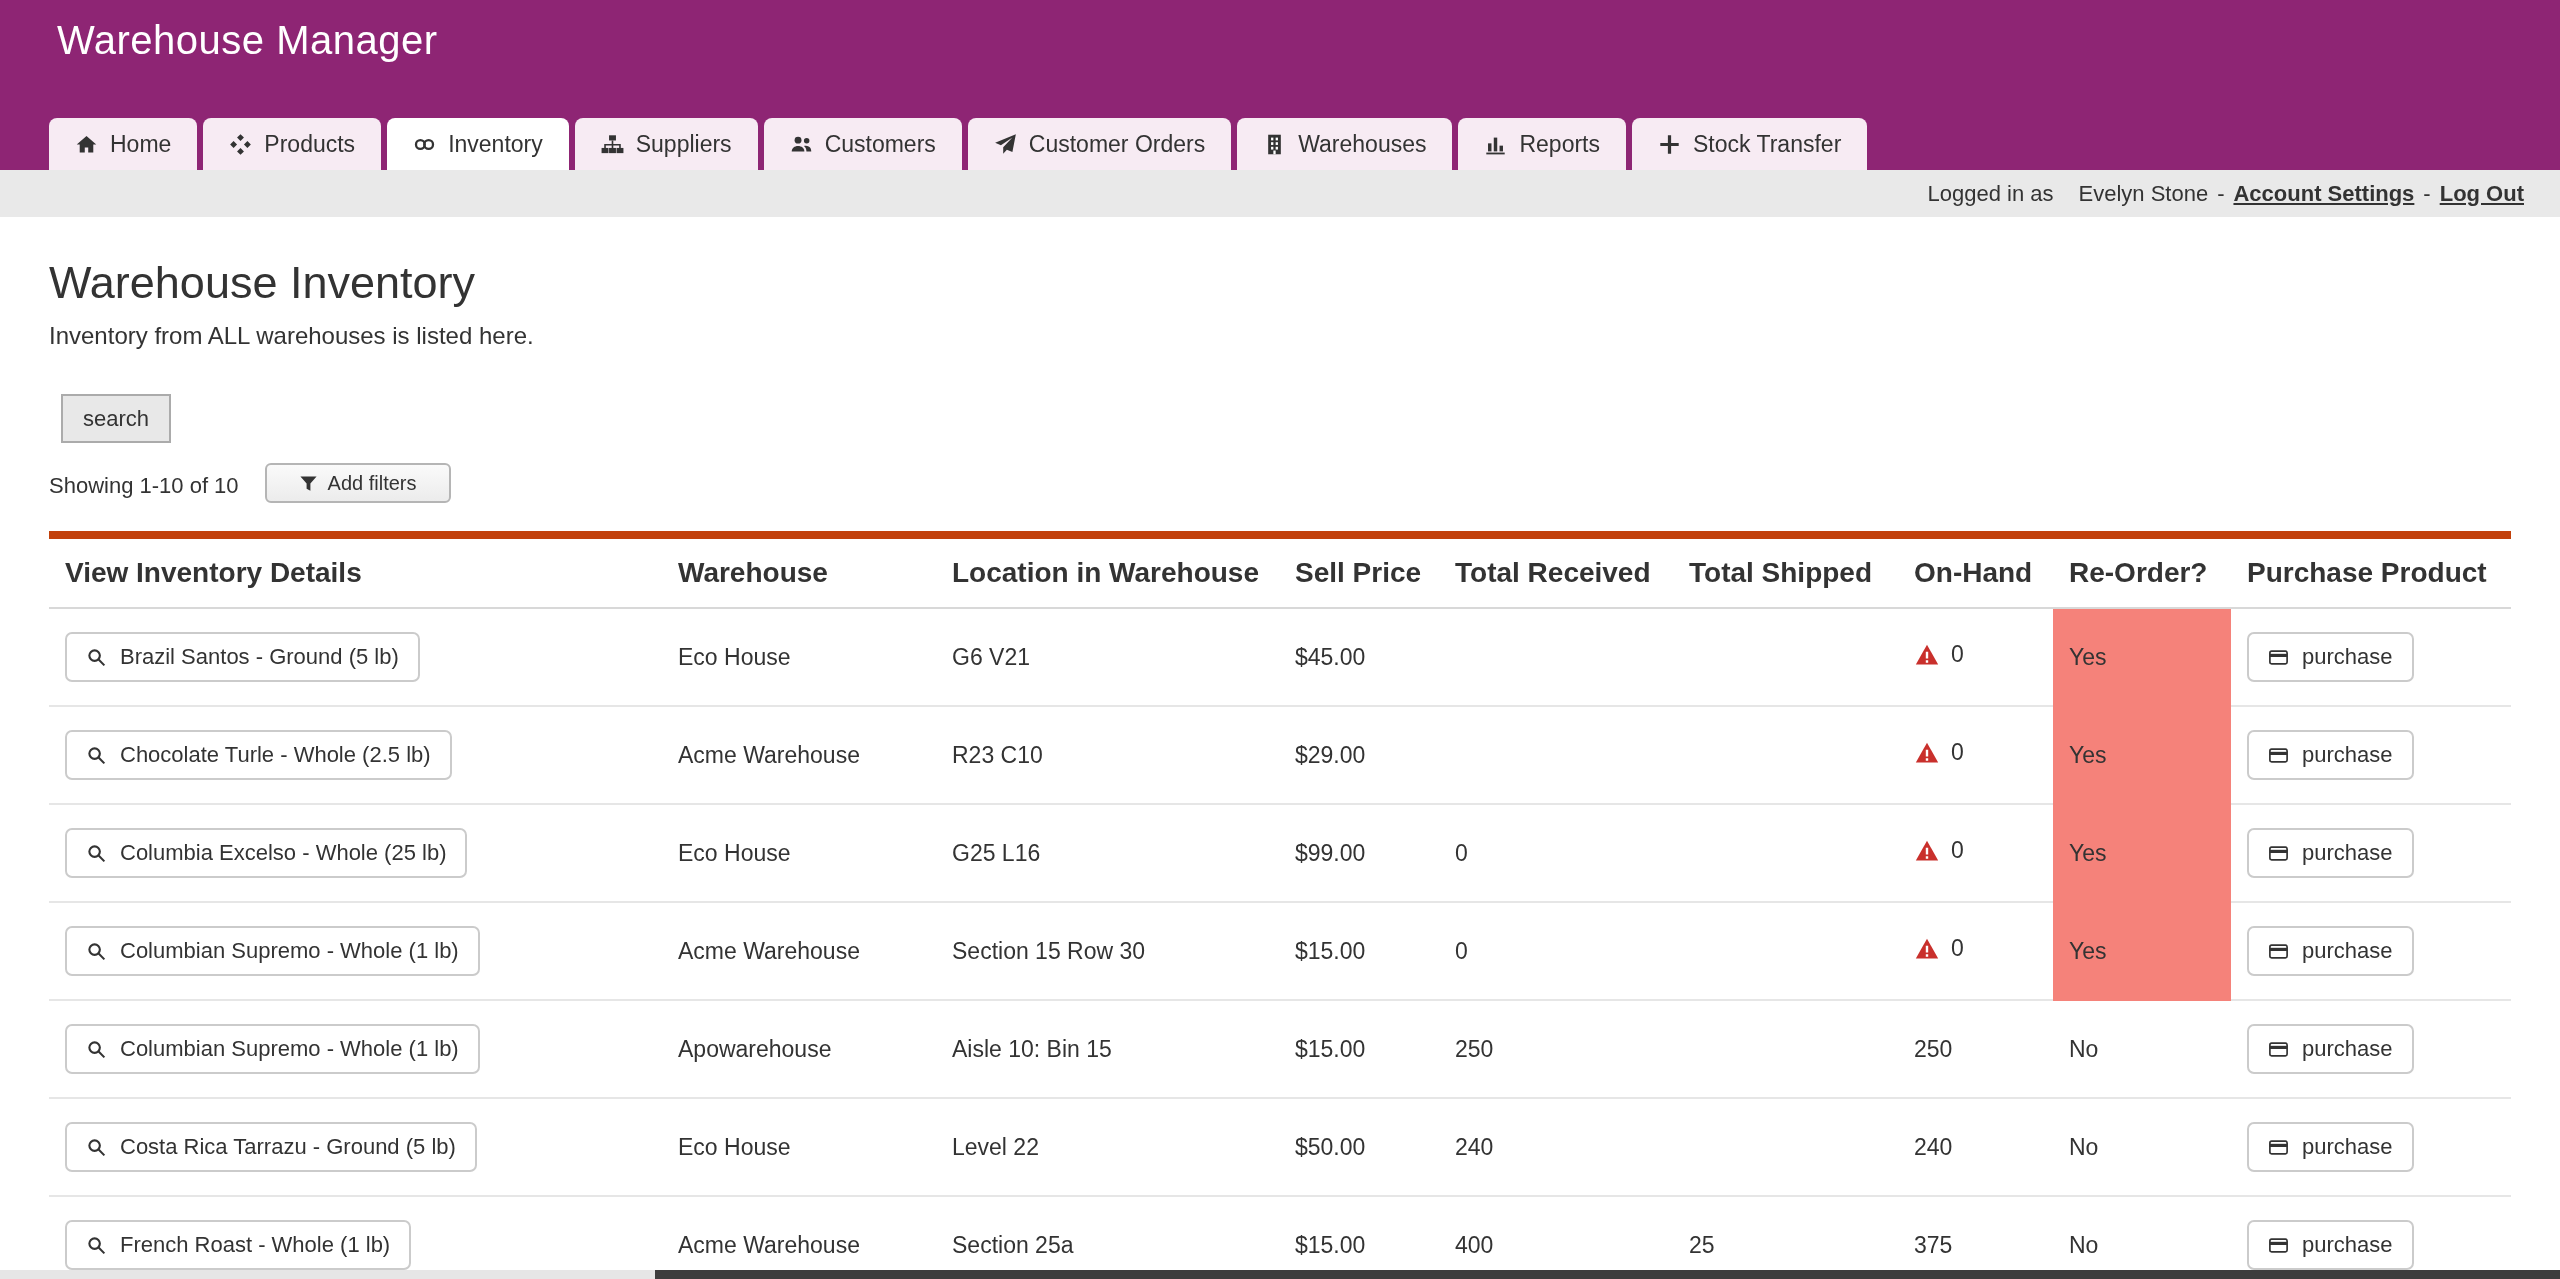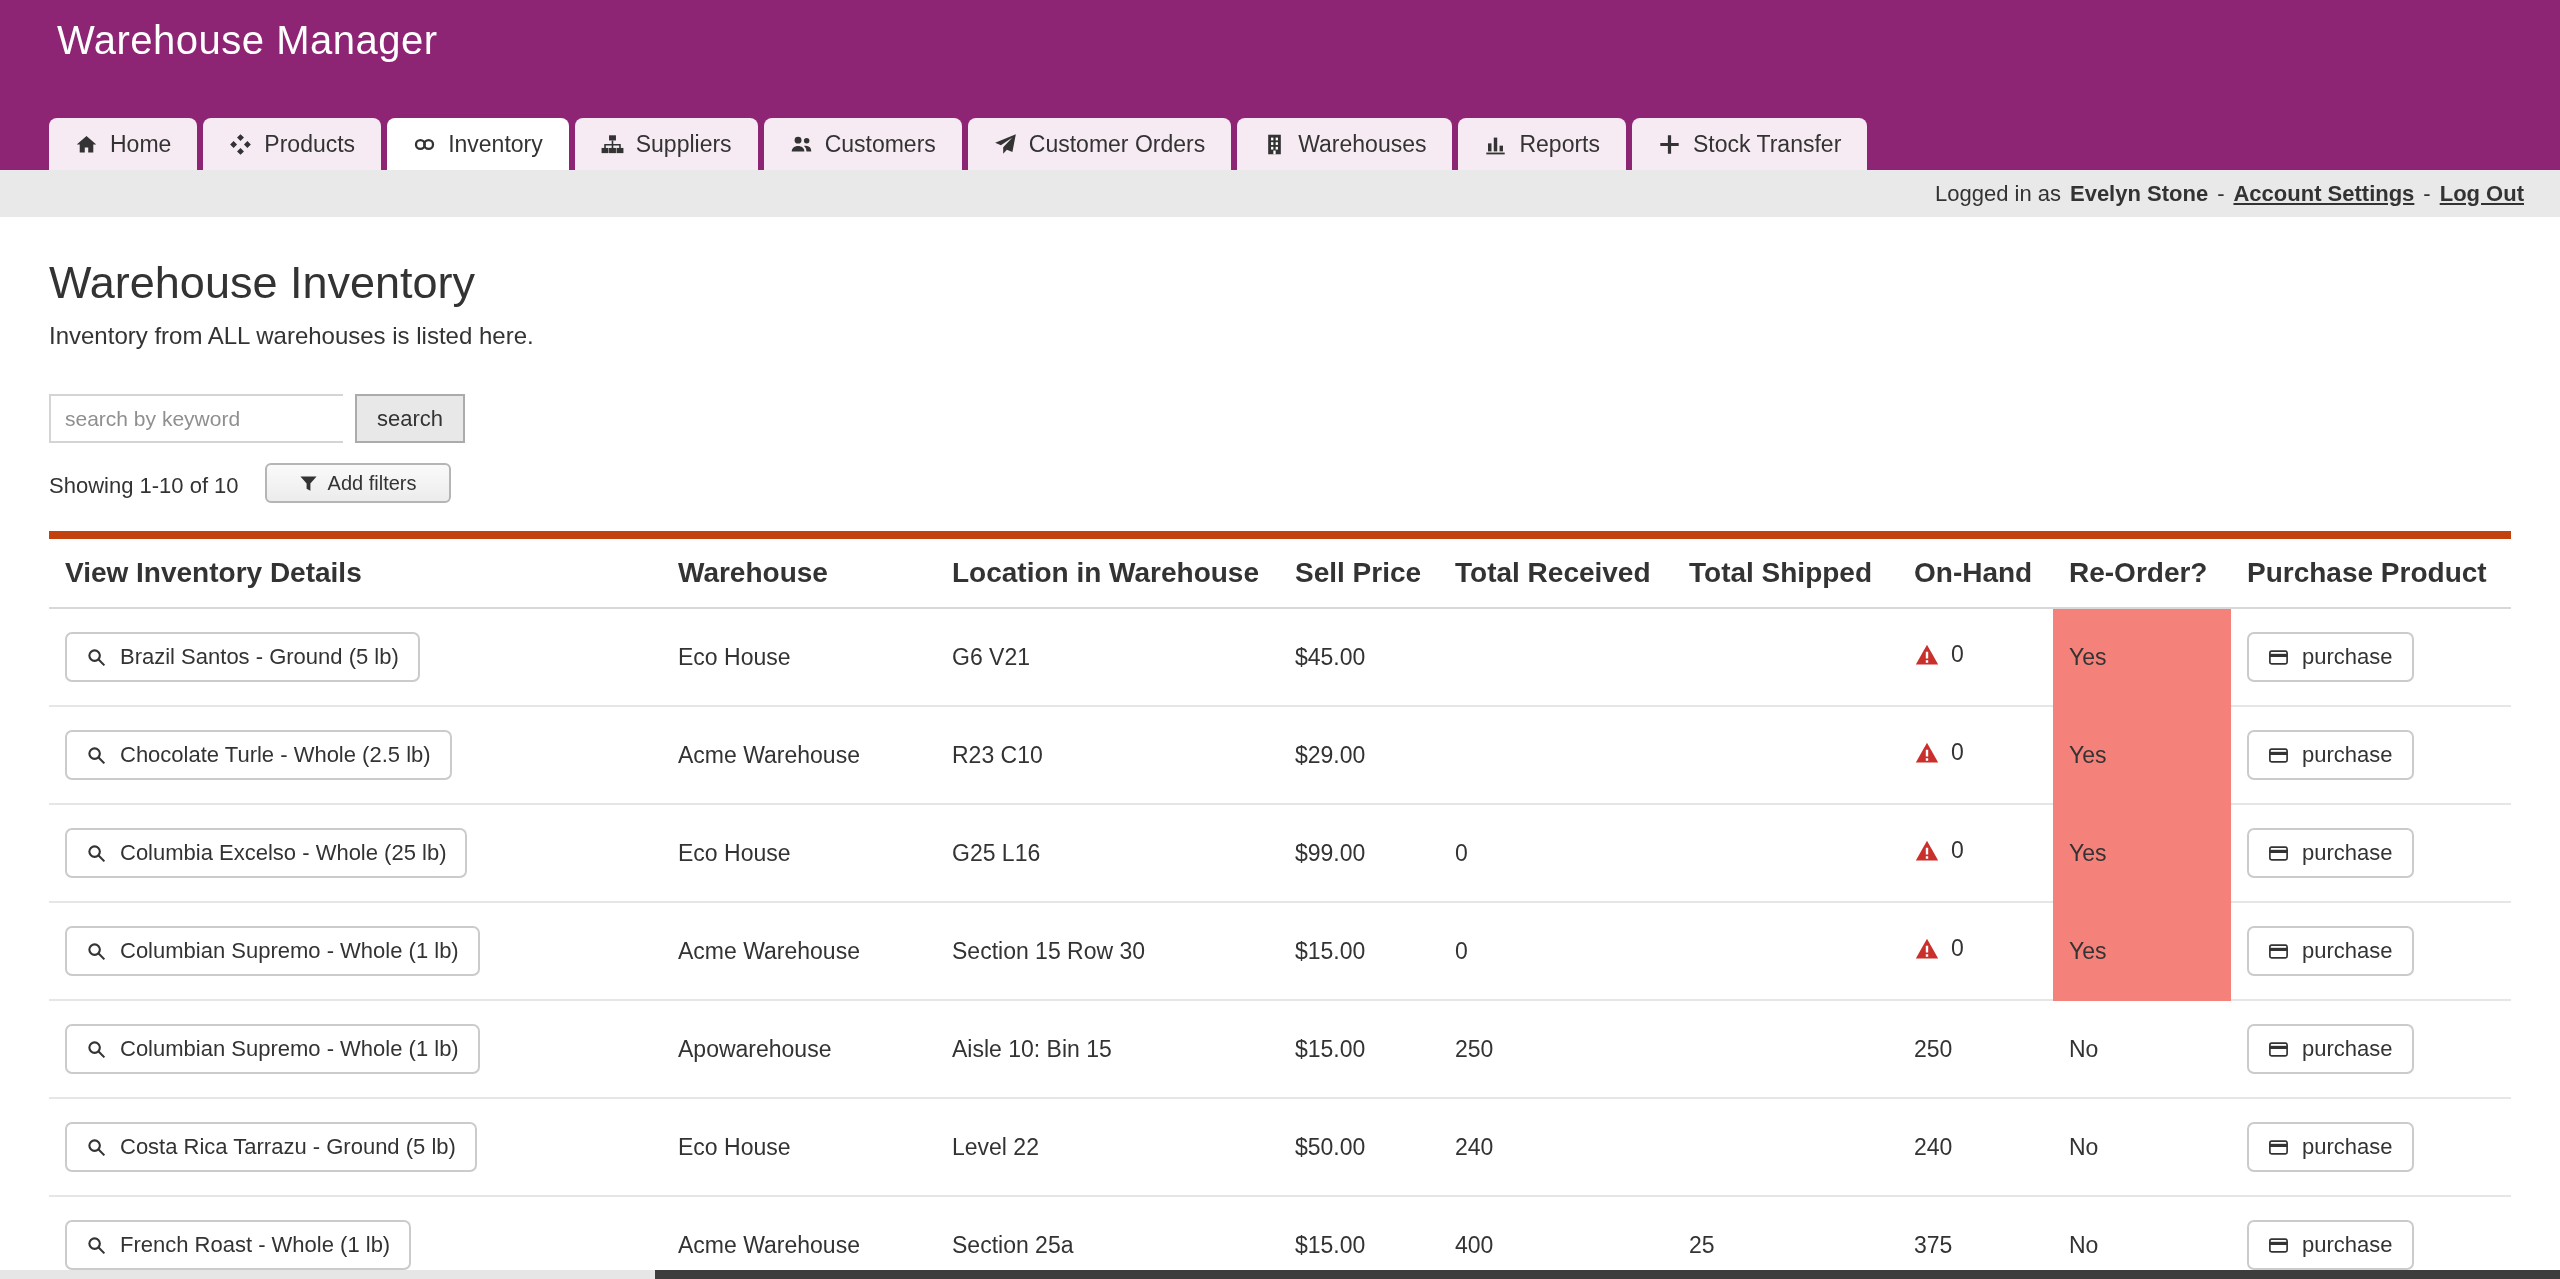--- a/index.html
+++ b/index.html
@@ -22,21 +22,21 @@
   }
   .tab.active { background: #ffffff; }
   .tab-icon svg { width: 23px; height: 23px; display: block; }
   .tab-label { line-height: 1; }
 
   
   .user-bar {
     background: #e9e9e9; height: 47px; display: flex; align-items: center;
     justify-content: flex-end; padding-right: 36px; font-size: 22px; gap: 9px;
   }
-  .user-bar b { font-weight: 700; }
+  .user-bar b { font-weight: 400; margin-left: 16px; }
   .user-bar a { color: #333; text-decoration: underline; font-weight: 700; cursor: pointer; }
 
   
   main { padding: 0 49px; }
   .page-title { font-size: 45px; font-weight: 400; margin: 40px 0 0; }
   .page-subtitle { font-size: 24px; margin: 13px 0 16px; }
 
   .search-row { margin-top: 44px; display: flex; align-items: stretch; }
   .search-input {
     width: 294px; height: 49px; border: 2px solid #d4d4d4; border-right: none;
@@ -202,21 +202,20 @@
   <a>Account Settings</a>
   <span>-</span>
   <a>Log Out</a>
 </div>
 
 <main>
   <h1 class="page-title">Warehouse Inventory</h1>
   <p class="page-subtitle">Inventory from ALL warehouses is listed here.</p>
 
   <div class="search-row">
-    <input class="search-input" type="text" placeholder="search by keyword" style="">
     <button class="search-button">search</button>
   </div>
 
   <div class="filter-row">
     <span class="showing-count">Showing 1-10 of 10</span>
     <button class="add-filters-button">
       <span>
           <svg viewBox="0 0 20 20" fill="#333">
             <path d="M1.5 2.5h17L12 10v7.5l-4-2V10z"></path>
           </svg>

